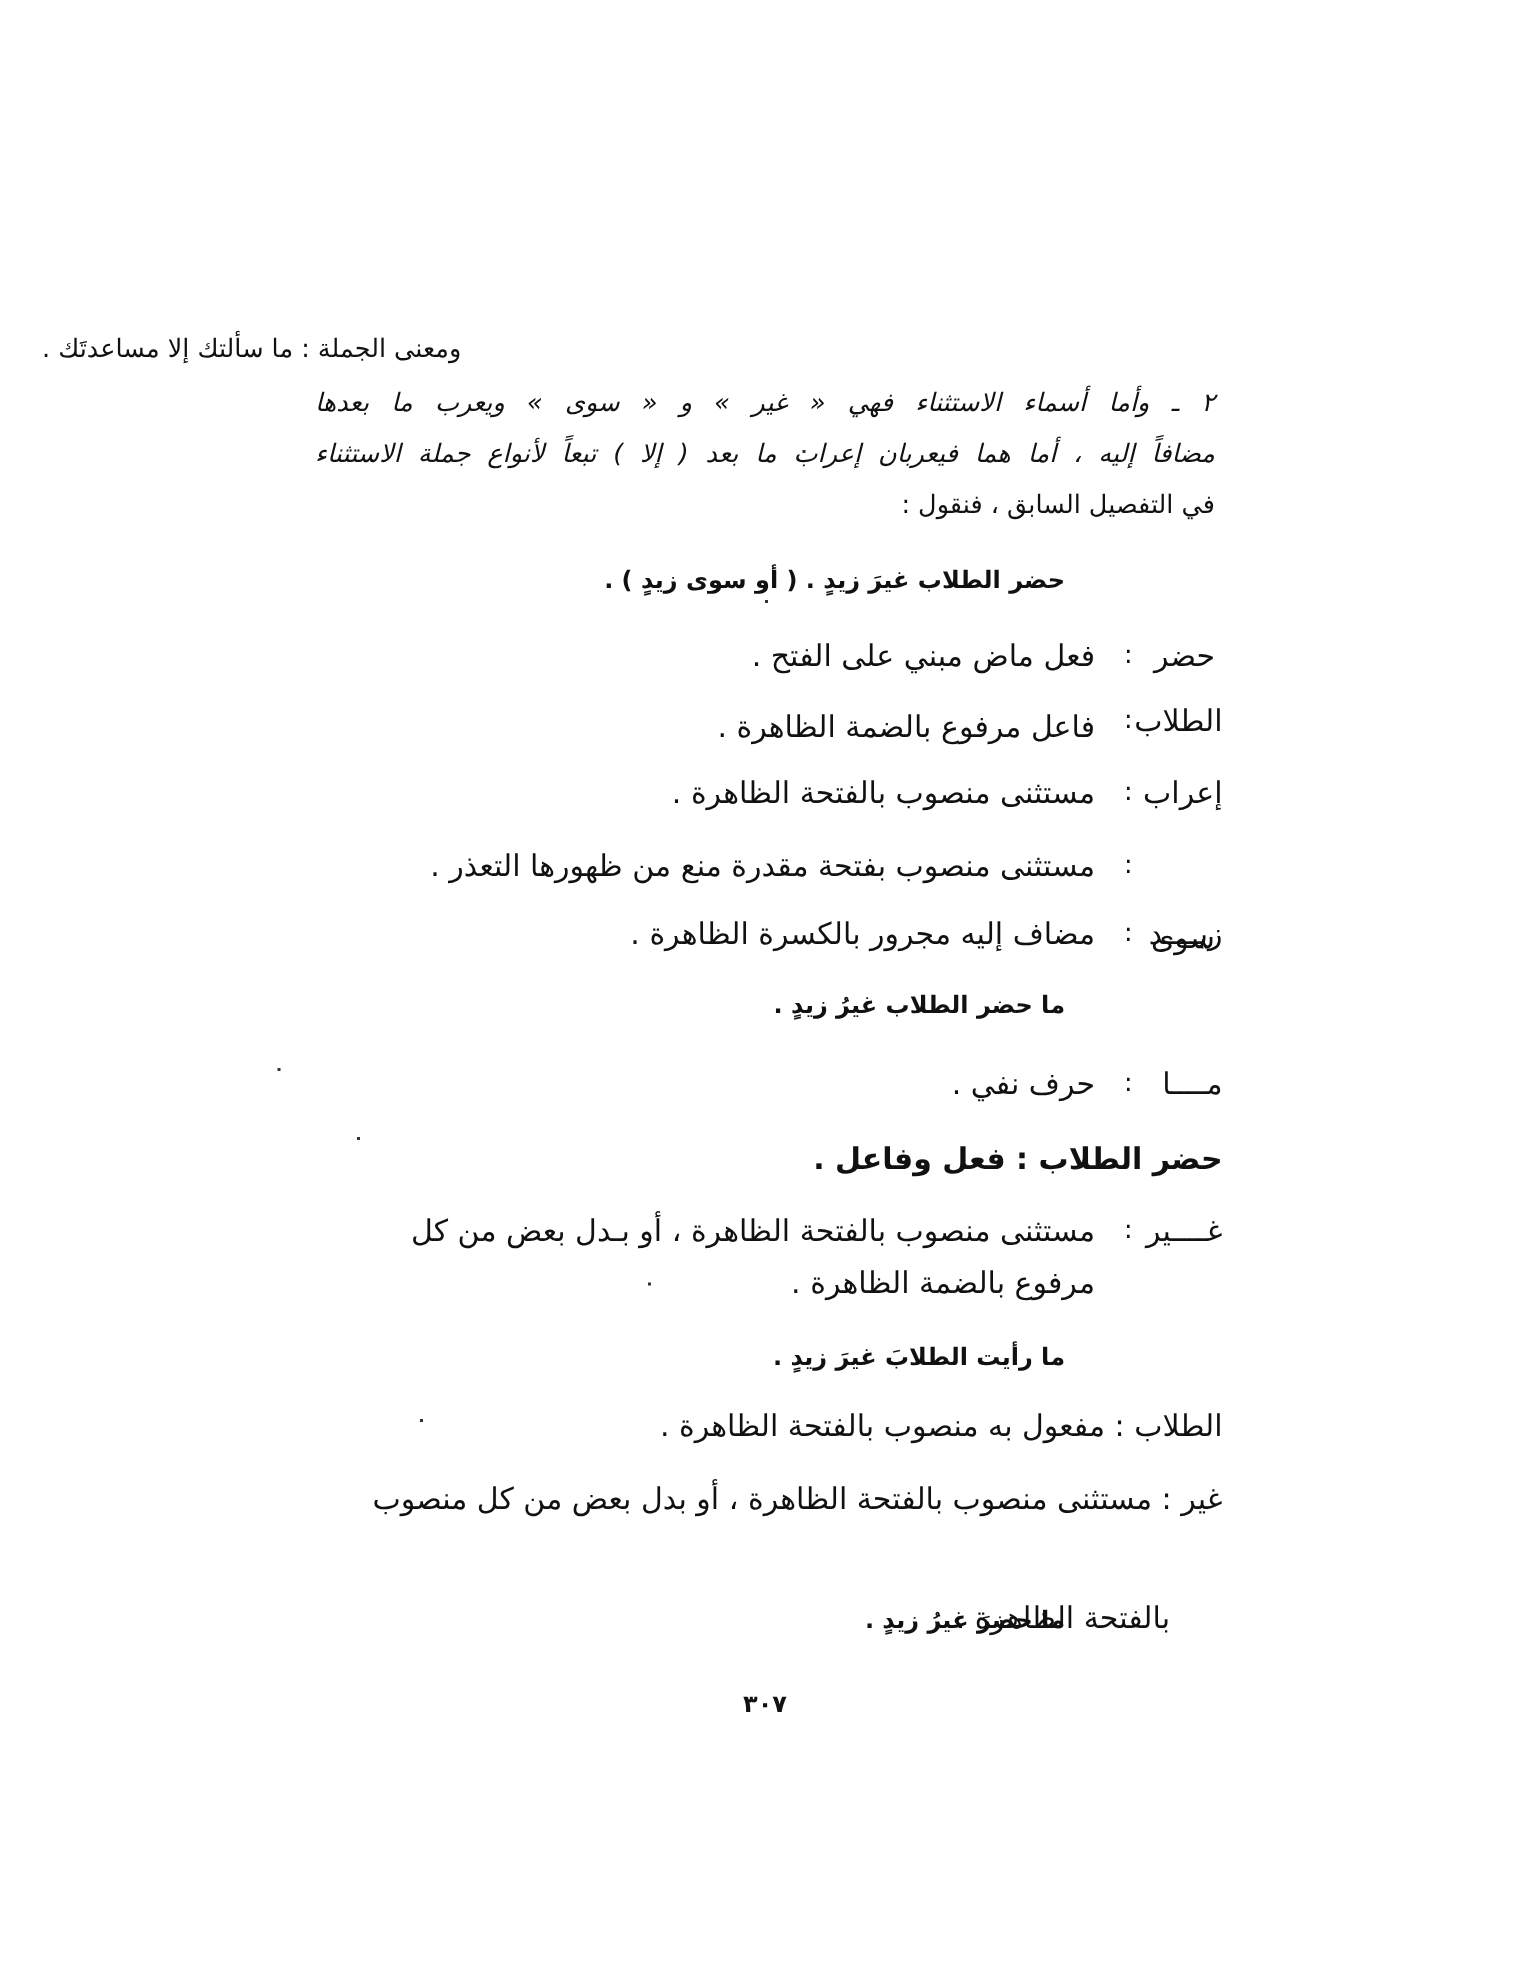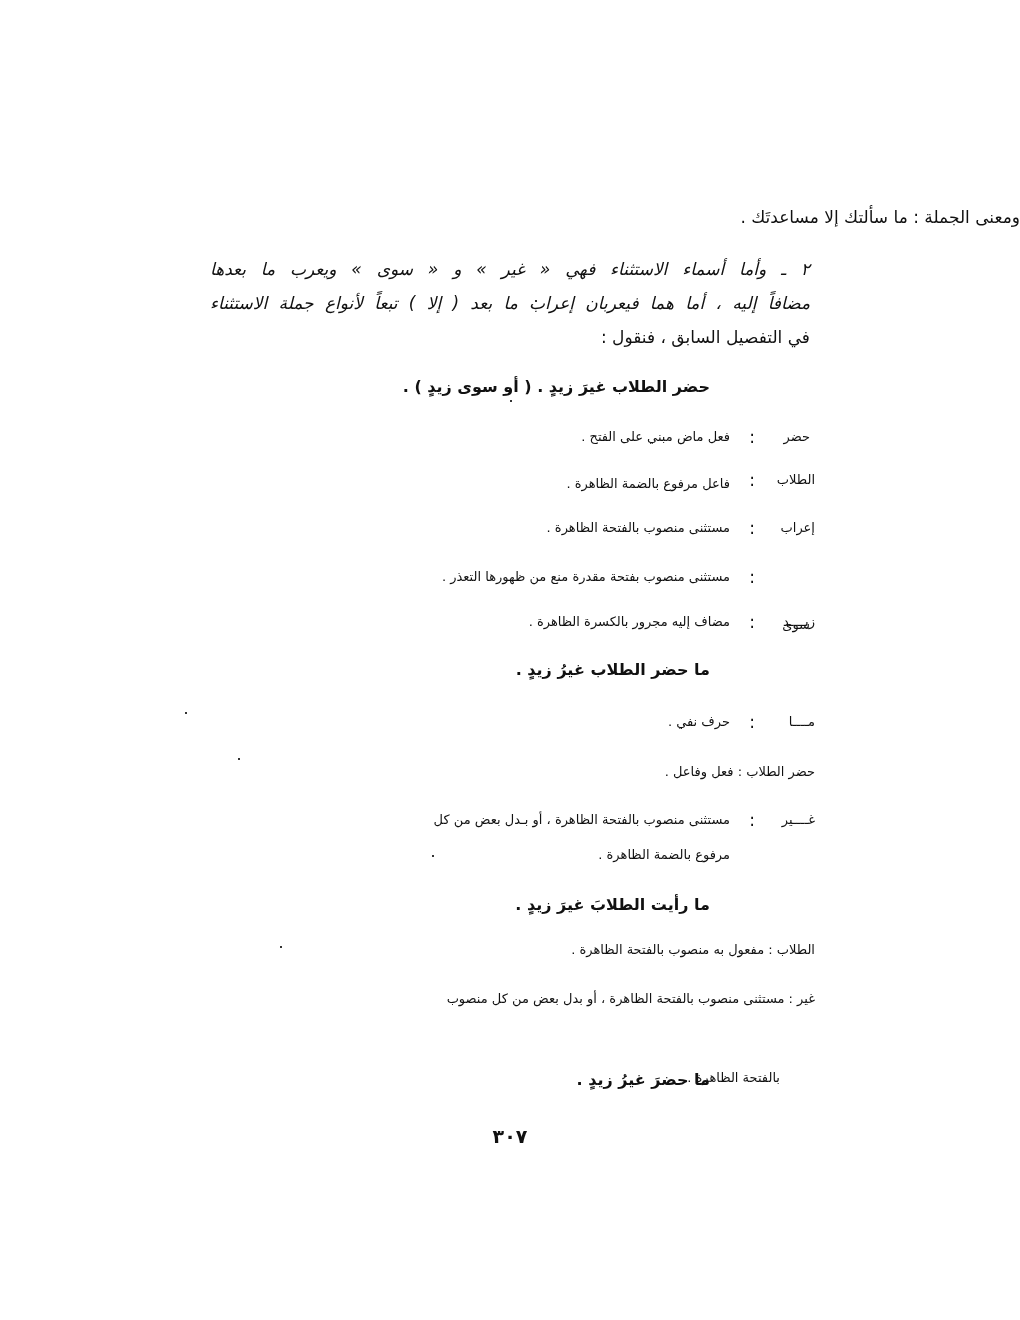--- a/index.html
+++ b/index.html
@@ -31,49 +31,49 @@
     }
     .bold { font-weight: bold; font-size: 16px; }
     .justify {
       text-align: justify;
       text-align-last: justify;
       font-style: italic;
     }
     .term {
       position: absolute;
       white-space: nowrap;
-      font-size: 13px;
+      font-size: 20px;
       line-height: 24px;
       direction: rtl;
     }
     .colon {
       position: absolute;
       font-size: 17px;
       line-height: 24px;
     }
     .page-number {
       position: absolute;
       left: 0; right: 0;
       text-align: center;
       font-weight: bold;
-      font-size: 19px;
+      font-size: 16px;
       line-height: 24px;
     }
     .speck {
       position: absolute;
       width: 2px; height: 2px;
       background: #333;
     }
   </style>
 </head>
 <body>
 
 <div class="page">
 
-  <div class="line" style="top:205px; right:0; left:0; text-align:right; padding-left:53px;">ومعنى الجملة : ما سألتك إلا مساعدتَك .</div>
+  <div class="line" style="top:221px; right:0; left:0; text-align:left; padding-left:28px;">ومعنى الجملة : ما سألتك إلا مساعدتَك .</div>
 
   <div class="line justify" style="top:257px; right:210px; width:600px;">٢ ـ وأما أسماء الاستثناء فهي « غير » و « سوى » ويعرب ما بعدها</div>
   <div class="line justify" style="top:291px; right:210px; width:600px;">مضافاً إليه ، أما هما فيعربان إعراب ما بعد ( إلا ) تبعاً لأنواع جملة الاستثناء</div>
   <div class="line" style="top:325px; right:210px;">في التفصيل السابق ، فنقول :</div>
 
   <div class="line bold" style="top:375px; right:310px;">حضر الطلاب غيرَ زيدٍ . ( أو سوى زيدٍ ) .</div>
 
   <div>
 
     <span class="term" style="top:425px; right:210px;">حضر</span>
@@ -97,21 +97,21 @@
     <span class="term" style="top:610px; right:290px;">مضاف إليه مجرور بالكسرة الظاهرة .</span>
   </div>
 
   <div class="line bold" style="top:658px; right:310px;">ما حضر الطلاب غيرُ زيدٍ .</div>
 
   <div>
     <span class="term" style="top:710px; right:205px;">مــــا</span>
     <span class="colon" style="top:710px; right:265px;">:</span>
     <span class="term" style="top:710px; right:290px;">حرف نفي .</span>
 
-    <span class="term" style="top:760px; right:205px;">حضر الطلاب : فعل وفاعل .</span>
+    <span class="term" style="top:760px; right:205px;font-weight:bold;">حضر الطلاب : فعل وفاعل .</span>
 
     <span class="term" style="top:808px; right:205px;">غــــير</span>
     <span class="colon" style="top:808px; right:265px;">:</span>
     <span class="term" style="top:808px; right:290px;">مستثنى منصوب بالفتحة الظاهرة ، أو بـدل بعض من كل</span>
     <span class="term" style="top:843px; right:290px;">مرفوع بالضمة الظاهرة .</span>
   </div>
 
   <div class="line bold" style="top:893px; right:310px;">ما رأيت الطلابَ غيرَ زيدٍ .</div>
 
   <div>

